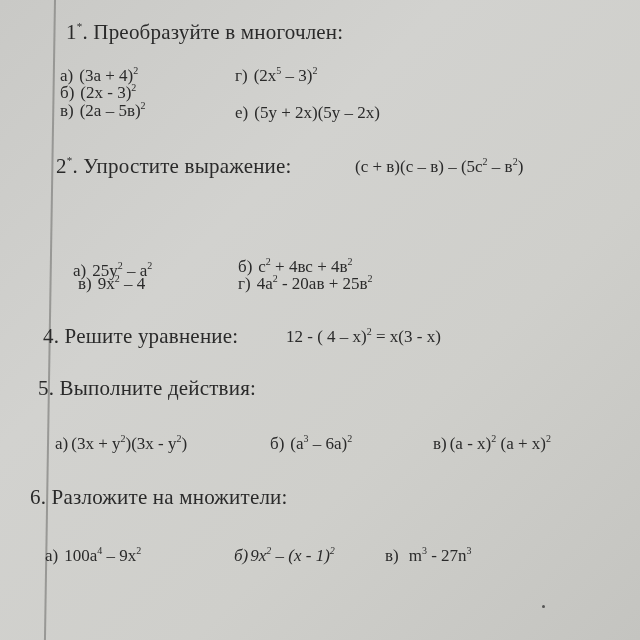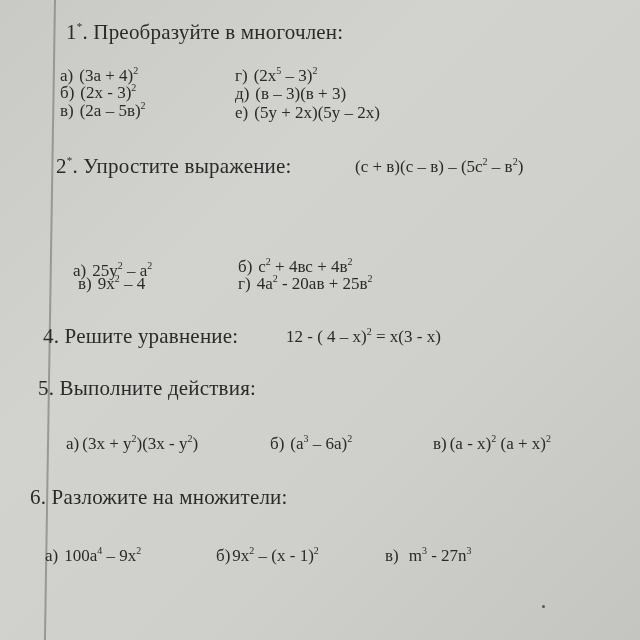--- a/index.html
+++ b/index.html
@@ -80,23 +80,20 @@
   </div>
   <div class="item" style="left:60px; top:83px;">
     <span class="lbl">б)</span><span>(2x - 3)</span><sup>2</sup>
   </div>
   <div class="item" style="left:60px; top:101px;">
     <span class="lbl">в)</span><span>(2a – 5в)</span><sup>2</sup>
   </div>
   <div class="item" style="left:235px; top:66px;">
     <span class="lbl">г)</span><span>(2x</span><sup>5</sup><span> – 3)</span><sup>2</sup>
   </div>
-  <div class="item" style="left:235px; top:84px;">
-    <span class="lbl">д)</span><span>(в – 3)(в + 3)</span>
-  </div>
   <div class="item" style="left:235px; top:103px;">
     <span class="lbl">е)</span><span>(5y + 2x)(5y – 2x)</span>
   </div>
 
   <div class="heading" style="left:56px; top:154px;">
     <span>2</span><sup>*</sup><span>.  Упростите выражение:</span>
   </div>
   <div class="expr" style="left:355px; top:157px;">
     <span>(с + в)(с – в) – (5с</span><sup>2</sup><span> – в</span><sup>2</sup><span>)</span>
   </div>
@@ -118,37 +115,37 @@
   <div class="heading" style="left:43px; top:324px;">
     <span>4.  Решите уравнение:</span>
   </div>
   <div class="expr" style="left:286px; top:327px;">
     <span>12 - ( 4 – x)</span><sup>2</sup><span> = x(3 - x)</span>
   </div>
 
   <div class="heading" style="left:38px; top:376px;">
     <span>5.  Выполните действия:</span>
   </div>
-  <div class="item" style="left:66px; top:434px;">
+  <div class="item" style="left:55px; top:434px;">
     <span class="lbl" style="margin-right:3px;">а)</span><span>(3x + y</span><sup>2</sup><span>)(3x - y</span><sup>2</sup><span>)</span>
   </div>
   <div class="item" style="left:270px; top:434px;">
     <span class="lbl">б)</span><span>(a</span><sup>3</sup><span> – 6a)</span><sup>2</sup>
   </div>
   <div class="item" style="left:433px; top:434px;">
     <span class="lbl" style="margin-right:3px;">в)</span><span>(a - x)</span><sup>2</sup><span> (a + x)</span><sup>2</sup>
   </div>
 
   <div class="heading" style="left:30px; top:485px;">
     <span>6.  Разложите на множители:</span>
   </div>
   <div class="item" style="left:45px; top:546px;">
     <span class="lbl">а)</span><span>100a</span><sup>4</sup><span> – 9x</span><sup>2</sup>
   </div>
-  <div class="item" style="left:216px; top:546px;">
+  <div class="item" style="left:234px; top:546px;font-style:italic;">
     <span class="lbl" style="margin-right:2px;">б)</span><span>9x</span><sup>2</sup><span> – (x - 1)</span><sup>2</sup>
   </div>
   <div class="item" style="left:385px; top:546px;">
     <span class="lbl" style="margin-right:10px;">в)</span><span>m</span><sup>3</sup><span> - 27n</span><sup>3</sup>
   </div>
 
   <div class="speck"></div>
 </div>
 
 </body></html>

